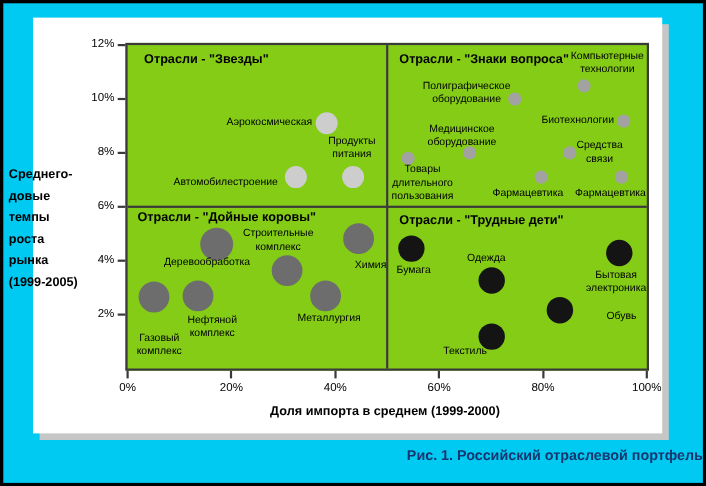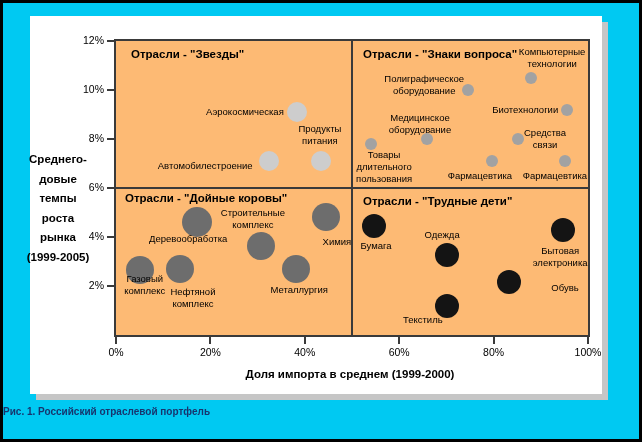--- a/index.html
+++ b/index.html
@@ -7,45 +7,45 @@
     position:relative;width:642px;height:442px;box-sizing:border-box;
     background:#00c9f2;border:3px solid #000;overflow:hidden;
     font-family:"Liberation Sans","DejaVu Sans",sans-serif;color:#000;
   }
   .panel{
     position:absolute;left:27px;top:13px;width:572px;height:378px;
     background:#ffffff;box-shadow:6px 6px 0 #c6c6c6;
   }
   .plot{
     position:absolute;left:84px;top:23px;width:472px;height:294px;
-    border:2px solid #3a3a3a;box-sizing:content-box;background:#fdba74;
+    border:2px solid #3a3a3a;box-sizing:content-box;background:#84cc16;
   }
   .divider-v{position:absolute;top:0;bottom:0;left:235px;width:2px;background:#3a3a3a;}
   .divider-h{position:absolute;left:0;right:0;top:146px;height:2px;background:#3a3a3a;}
   .quad-title{position:absolute;font-size:11.5px;font-weight:bold;white-space:nowrap;}
   .bubble{position:absolute;border-radius:50%;}
   .pt-label{
     position:absolute;transform:translate(-50%,-50%);
     font-size:9.5px;line-height:1.28;text-align:center;white-space:pre-line;
   }
   .tick{position:absolute;background:#3a3a3a;}
   .tick-label{position:absolute;font-size:10.5px;}
   .tick-label.y{width:38px;text-align:right;}
   .tick-label.x{width:50px;text-align:center;}
   .y-title{
-    position:absolute;left:-22px;top:134px;width:100px;text-align:center;
+    position:absolute;left:-22px;top:134px;width:100px;text-align:left;
     font-weight:bold;font-size:11.5px;line-height:1.7;white-space:pre-line;
   }
   .x-title{
     position:absolute;left:84px;top:352px;width:472px;text-align:center;
     font-weight:bold;font-size:11.5px;
   }
   .caption{
-    position:absolute;left:0;right:0;top:403px;text-align:left;
-    font-weight:bold;font-size:10px;color:#17356e;
+    position:absolute;left:0;right:0;top:403px;text-align:right;
+    font-weight:bold;font-size:13px;color:#17356e;
   }
 </style>
 </head>
 <body>
 
 <div class="stage">
   <div class="panel">
     <div class="y-title">Среднего-
 довые
 темпы
@@ -106,21 +106,21 @@
         <div class="bubble" style="left: 444.76px; top: 62.6px; width: 12px; height: 12px; background: rgb(162, 162, 162);"></div>
         <div class="pt-label" style="left: 409.224px; top: 68.6px;">Биотехнологии</div>
         <div class="bubble" style="left: 396.144px; top: 92px; width: 12px; height: 12px; background: rgb(162, 162, 162);"></div>
         <div class="pt-label" style="left: 429.048px; top: 98px;">Средства
 связи</div>
         <div class="bubble" style="left: 370.184px; top: 114.05px; width: 12px; height: 12px; background: rgb(162, 162, 162);"></div>
         <div class="pt-label" style="left: 363.912px; top: 134.75px;">Фармацевтика</div>
         <div class="bubble" style="left: 442.872px; top: 114.05px; width: 12px; height: 12px; background: rgb(162, 162, 162);"></div>
         <div class="pt-label" style="left: 438.96px; top: 134.75px;">Фармацевтика</div>
         <div class="bubble" style="left: 10.072px; top: 215.075px; width: 28px; height: 28px; background: rgb(109, 109, 109);"></div>
-        <div class="pt-label" style="left: 28.792px; top: 244px; text-align: center;">Газовый
+        <div class="pt-label" style="left: 28.792px; top: 273px; text-align: center;">Газовый
 комплекс</div>
         <div class="bubble" style="left: 50.192px; top: 213.85px; width: 28px; height: 28px; background: rgb(109, 109, 109);"></div>
         <div class="pt-label" style="left: 76.936px; top: 257.25px;">Нефтяной
 комплекс</div>
         <div class="bubble" style="left: 66.184px; top: 166.3px; width: 30px; height: 30px; background: rgb(109, 109, 109);"></div>
         <div class="pt-label" style="left: 72.216px; top: 198.45px;">Деревообработка</div>
         <div class="bubble" style="left: 130.904px; top: 190.575px; width: 28px; height: 28px; background: rgb(109, 109, 109);"></div>
         <div class="pt-label" style="left: 136.88px; top: 177.625px;">Строительные
 комплекс</div>
         <div class="bubble" style="left: 196.04px; top: 162.4px; width: 28px; height: 28px; background: rgb(109, 109, 109);"></div>

